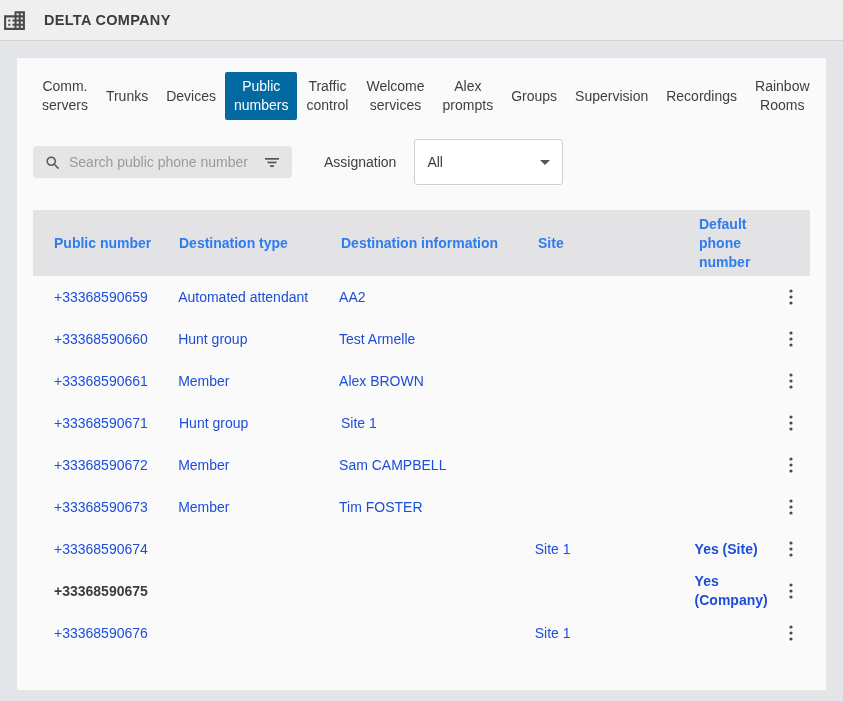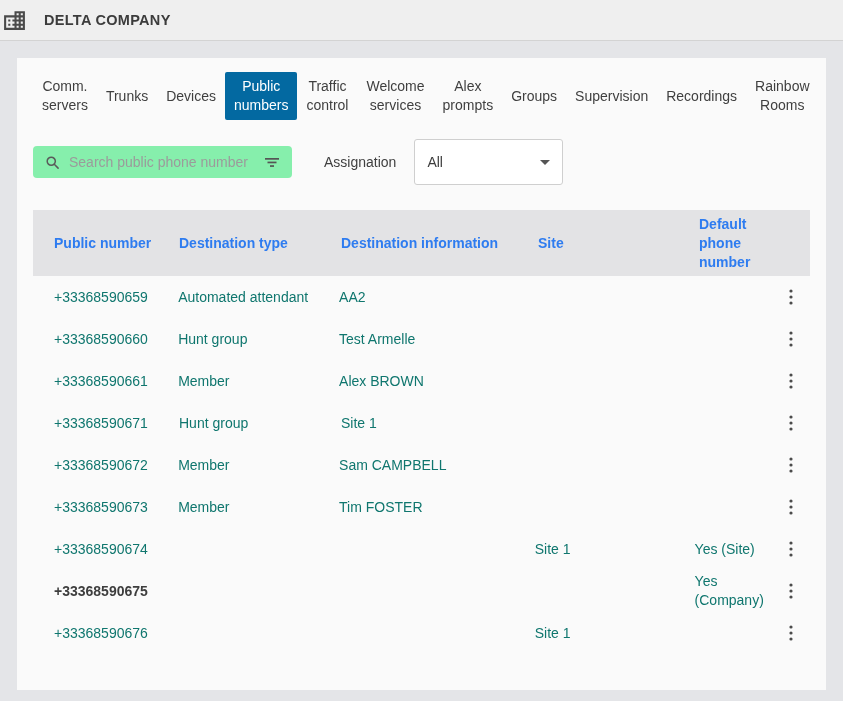--- a/index.html
+++ b/index.html
@@ -66,21 +66,21 @@
 
   
   .filter-row {
     margin-top:19px;
     display:flex;
     align-items:center;
   }
   .searchbox {
     width:259px;
     height:32px;
-    background:#86efac;
+    background:#e5e5e5;
     border-radius:4px;
     display:flex;
     align-items:center;
     padding:0 10px 0 12px;
   }
   .searchbox svg.mag { width:15px; height:15px; flex:none; }
   .searchbox input {
     flex:1;
     border:none;
     background:transparent;
@@ -138,23 +138,23 @@
   .row {
     min-height:42px;
     display:flex;
     align-items:center;
   }
   .cell { padding-left:5px; line-height:19px; }
   .col-number  { width:141px;padding-left:21px; }
   .col-type    { width:162px; }
   .col-info    { width:197px; }
   .col-site    { width:161px; }
-  .col-default { width:86px; }
+  .col-default { width:86px;font-weight:bold; }
   .col-action  { flex:1; display:flex; justify-content:flex-end; padding-right:8px; }
-  .row .cell { color:#0f766e; }
+  .row .cell { color:#1d4ed8; }
   .row .cell.bold { font-weight:bold; color:#3d3d3d; }
   .kebab-btn {
     background:none; border:none;
     width:22px; height:22px;
     display:flex; align-items:center; justify-content:center;
     cursor:pointer;
   }
 </style>
 </head>
 <body>

